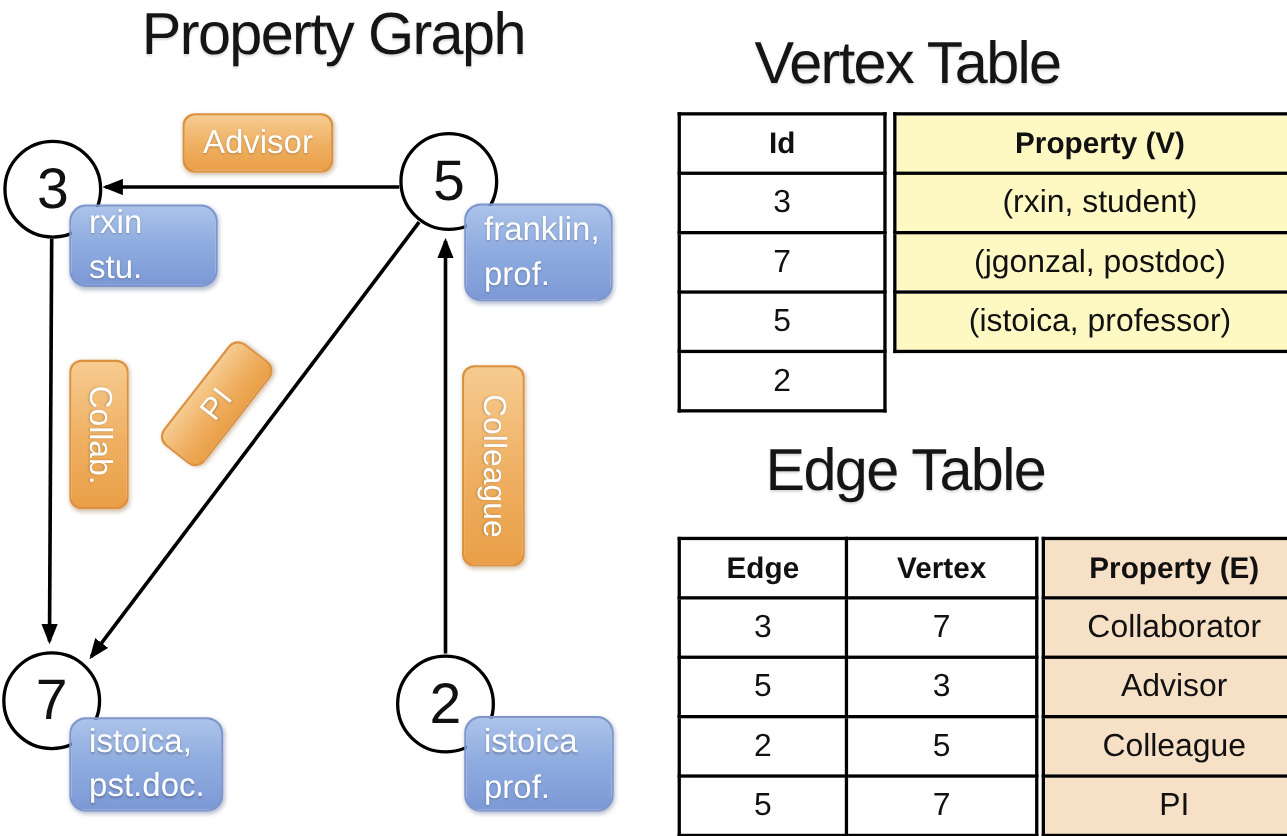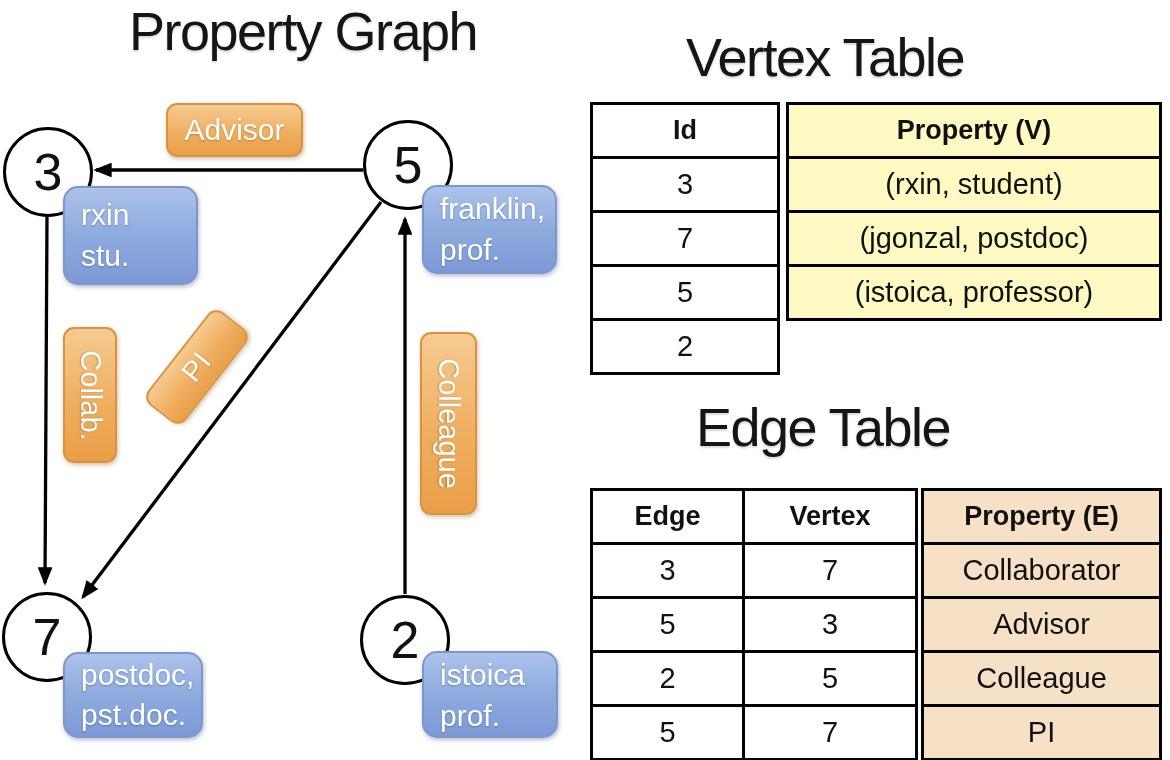--- a/index.html
+++ b/index.html
@@ -70,20 +70,21 @@
     text-shadow: 0 1px 2px rgba(0,0,0,0.25);
   }
   .vtext { transform: rotate(90deg); white-space: nowrap; font-size: 29px; }
 
   
   .tbl-wrap { position: absolute; }
   table.diagram {
     border-collapse: collapse;
     table-layout: fixed;
     width: 100%;
+    margin-left: 26px;
   }
   table.diagram th, table.diagram td {
     border: 3px solid #000;
     height: 54px;
     text-align: center;
     vertical-align: middle;
     padding: 0;
     box-sizing: border-box;
     overflow: hidden;
     white-space: nowrap;
@@ -120,30 +121,30 @@
   <div class="node-circle" style="left:363px; top:120px;">
     <span>5</span>
   </div>
   <div class="node-circle" style="left:2px; top:592px;">
     <span>7</span>
   </div>
   <div class="node-circle" style="left:360px; top:595px;">
     <span>2</span>
   </div>
 
-  <div class="bbox" style="left:63px; top:186px; width:135px; height:99px;">
+  <div class="bbox" style="left:63px; top:186px; width:135px; height:75px;">
     <span>rxin</span>
     <span>stu.</span>
   </div>
   <div class="bbox" style="left:422px; top:185px; width:135px; height:89px;">
     <span>franklin,</span>
     <span>prof.</span>
   </div>
   <div class="bbox" style="left:63px; top:652px; width:140px; height:86px;">
-    <span>postdoc,</span>
+    <span>istoica,</span>
     <span>pst.doc.</span>
   </div>
   <div class="bbox" style="left:422px; top:651px; width:136px; height:87px;justify-content:flex-end;">
     <span>istoica</span>
     <span>prof.</span>
   </div>
 
   <div class="obox" style="left:166px; top:103px; width:137px; height:54px;">
     <span>Advisor</span>
   </div>

